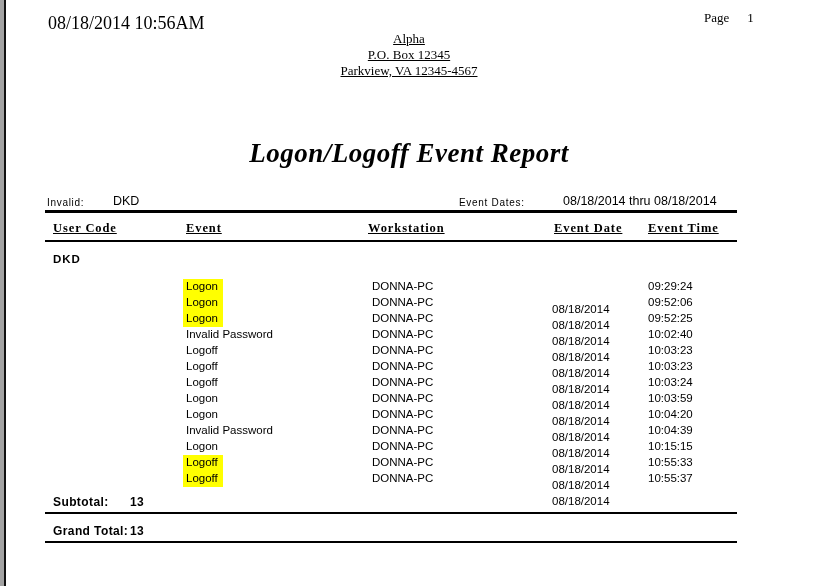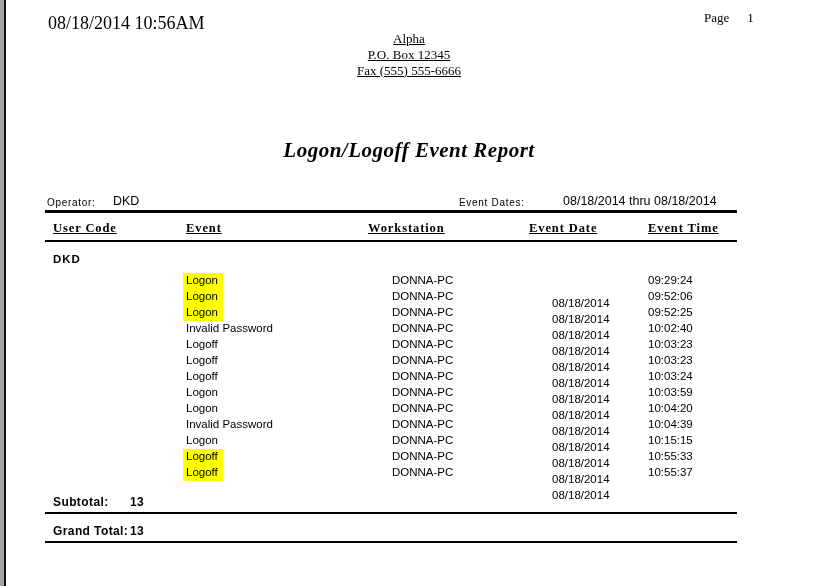--- a/index.html
+++ b/index.html
@@ -16,75 +16,75 @@
   .serif{font-family:"Liberation Serif",serif;}
 
   .datetime{position:absolute;left:48px;top:13px;font-size:18px;}
   .pagebox{position:absolute;left:704px;top:10px;font-size:13px;}
   .pagebox .num{margin-left:18px;}
 
   .company{position:absolute;left:0;top:31px;width:818px;text-align:center;
     font-size:13px;line-height:15.8px;text-decoration:underline;}
 
   .title{position:absolute;left:0;top:138px;width:818px;text-align:center;
-    font-size:21px;font-weight:bold;font-style:italic;letter-spacing:0.5px;}
+    font-size:27px;font-weight:bold;font-style:italic;letter-spacing:0.5px;}
 
   .meta-row{position:absolute;left:0;top:194px;width:818px;height:16px;}
   .small-label{font-size:10px;letter-spacing:0.7px;}
   .meta-val{font-size:12.5px;}
   .lbl-operator{position:absolute;left:47px;top:3px;}
   .val-operator{position:absolute;left:113px;top:0;}
   .lbl-eventdates{position:absolute;left:459px;top:3px;}
   .val-eventdates{position:absolute;left:563px;top:0;}
 
   .rule{position:absolute;left:45px;width:692px;background:#000;}
   .rule-thick{top:210px;height:3px;}
   .rule-thin-hdr{top:240px;height:1.5px;}
   .rule-sub{top:512px;height:1.5px;}
   .rule-grand{top:541px;height:1.5px;}
 
   .thead{position:absolute;left:45px;top:221px;width:692px;height:16px;
     font-family:"Liberation Serif",serif;font-weight:bold;font-size:12.5px;}
   .th{position:absolute;text-decoration:underline;letter-spacing:0.9px;white-space:nowrap;}
   .th-user{left:8px;} .th-event{left:141px;} .th-ws{left:323px;}
-  .th-date{left:484px;} .th-time{left:603px;}
+  .th-date{left:509px;} .th-time{left:603px;}
 
   .group-label{position:absolute;left:53px;top:253px;font-size:11.5px;font-weight:bold;letter-spacing:1px;}
 
   .tbody{position:absolute;left:45px;top:269px;width:692px;}
   .trow{position:relative;height:16px;font-size:11.5px;}
-  .cell{position:absolute;top:4px;white-space:nowrap;line-height:15px;}
-  .c-event{left:141px;} .c-ws{left:327px;margin-left:20px;} .c-date{left:507px;margin-top:23px;} .c-time{left:603px;}
+  .cell{position:absolute;top:10px;white-space:nowrap;line-height:15px;}
+  .c-event{left:141px;} .c-ws{left:327px;} .c-date{left:507px;margin-top:23px;} .c-time{left:603px;}
   .hl{display:inline-block;padding:0px 5px 1px 3px;margin:0 -5px -1px -3px;}
 
   .totals{font-size:12px;font-weight:bold;letter-spacing:0.4px;}
   .subtotal-label{position:absolute;left:53px;top:495px;}
   .subtotal-value{position:absolute;left:130px;top:495px;}
   .grand-label{position:absolute;left:53px;top:524px;}
   .grand-value{position:absolute;left:130px;top:524px;}
 </style>
 </head>
 <body>
 
 <div class="edge-gray"></div>
 <div class="edge-black"></div>
 
 <div class="datetime serif">08/18/2014   10:56AM</div>
 <div class="pagebox serif"><span>Page</span><span class="num">1</span></div>
 
 <div class="company serif">
   <div>Alpha</div>
   <div>P.O. Box 12345</div>
-  <div>Fax (555) 555-6666</div>
+  <div>Parkview, VA 12345-4567</div>
 </div>
 
 <div class="title serif">Logon/Logoff Event Report</div>
 
 <div class="meta-row">
-  <span class="small-label lbl-operator">Operator:</span>
+  <span class="small-label lbl-operator">Invalid:</span>
   <span class="meta-val val-operator">DKD</span>
   <span class="small-label lbl-eventdates">Event Dates:</span>
   <span class="meta-val val-eventdates">08/18/2014 thru 08/18/2014</span>
 </div>
 
 <div class="rule rule-thick"></div>
 
 <div class="thead">
   <span class="th th-user">User Code</span>
   <span class="th th-event">Event</span>

